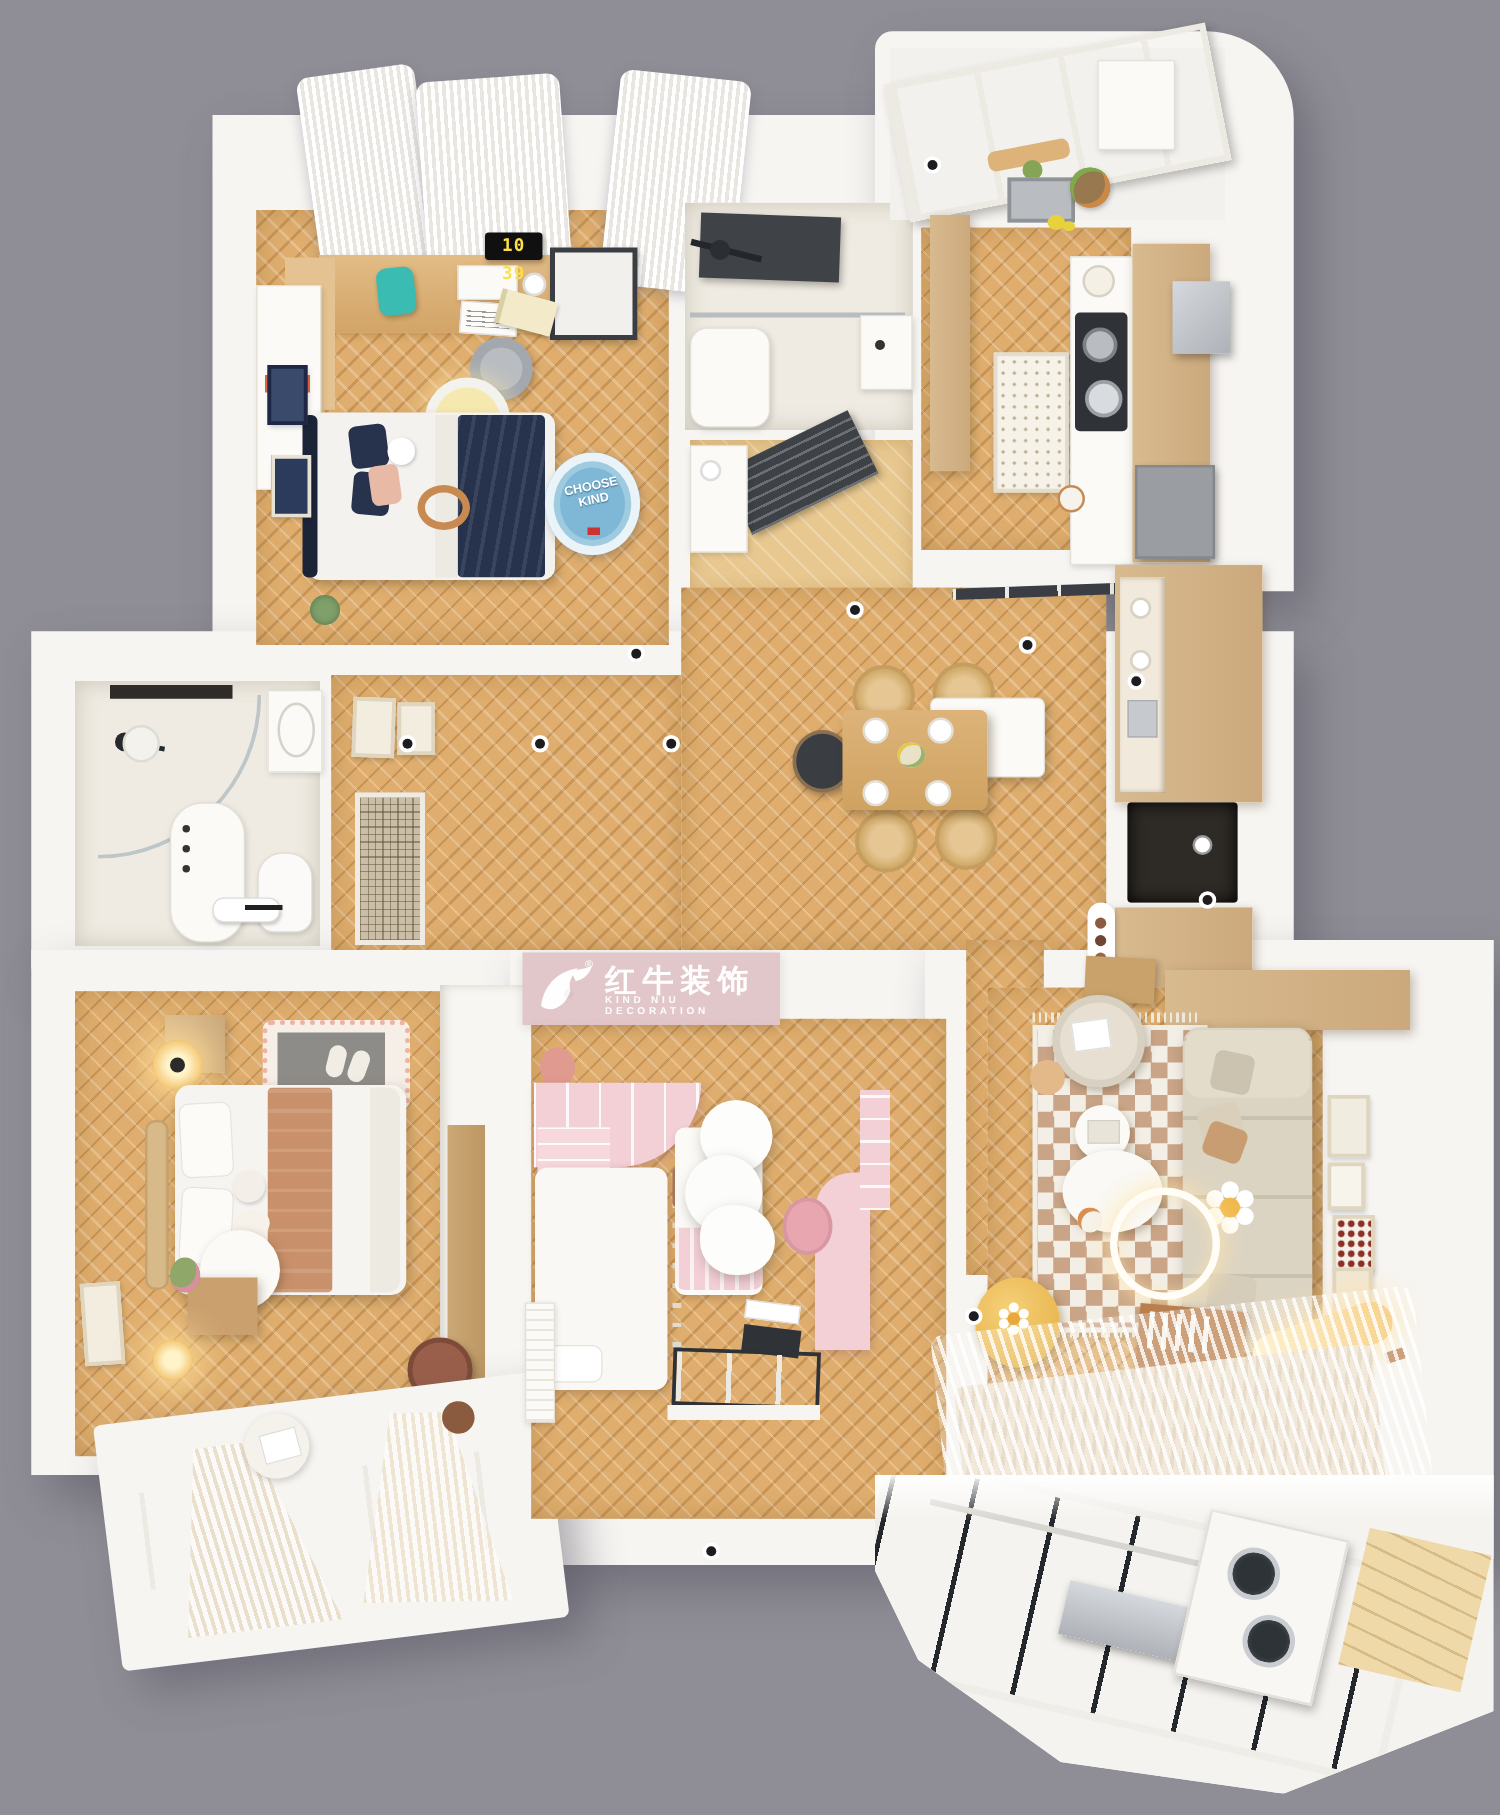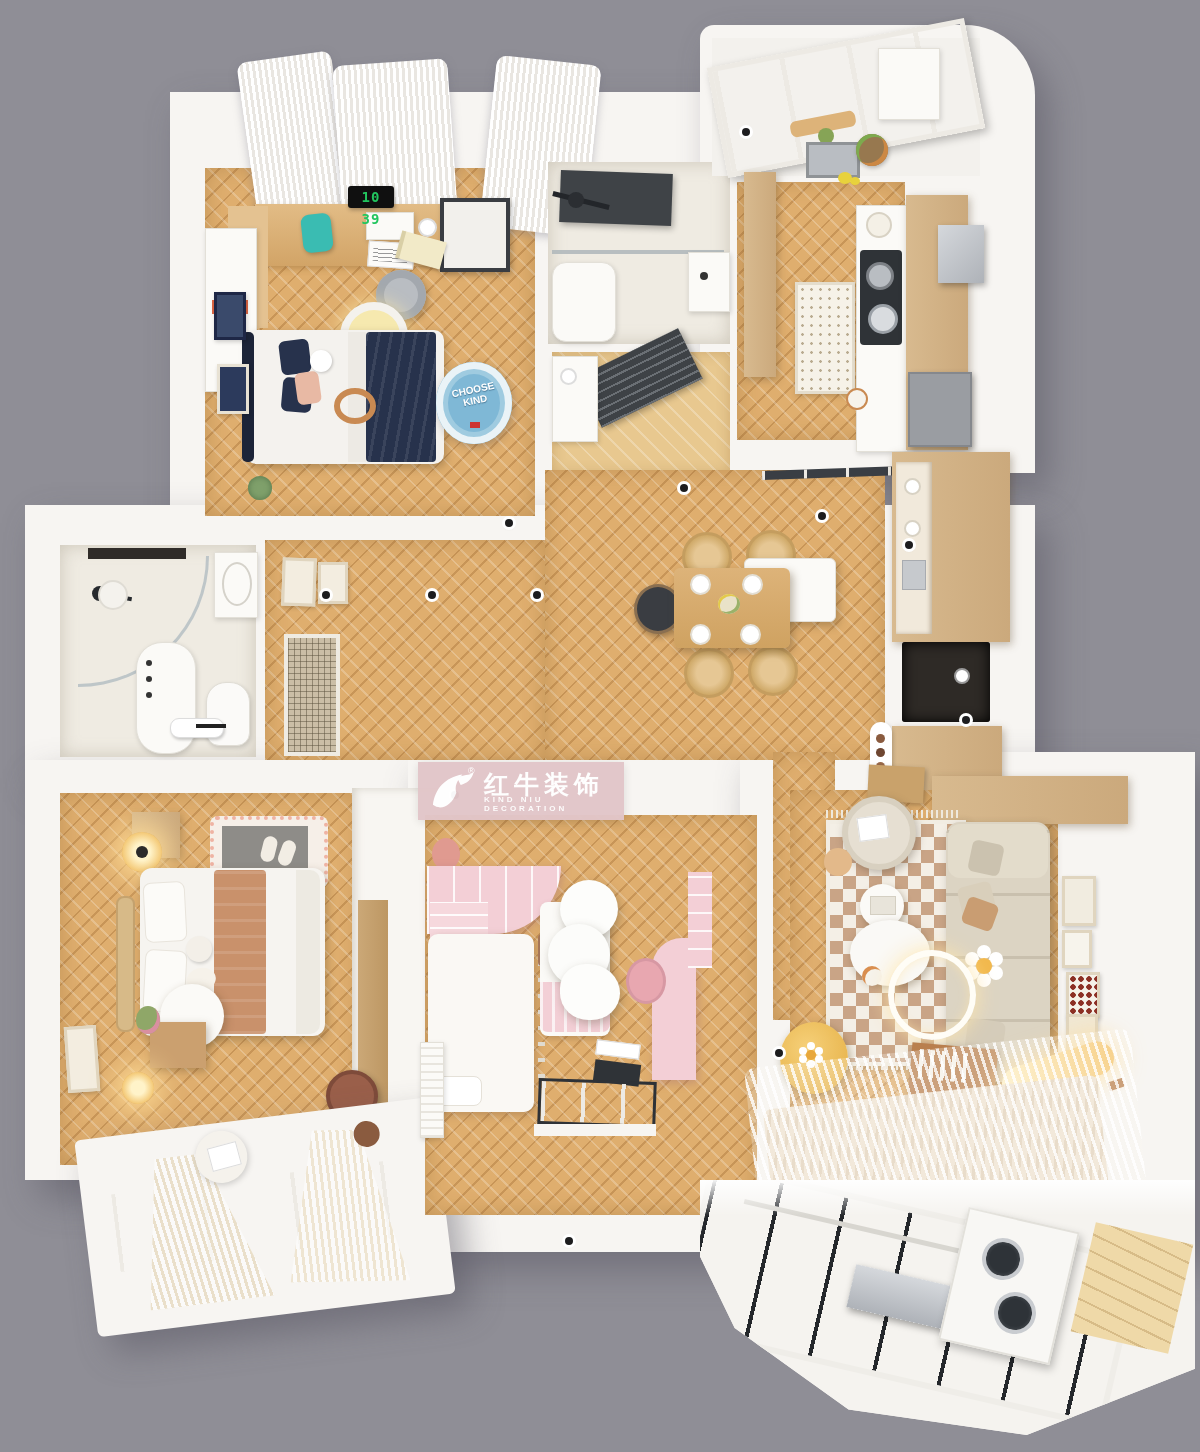--- a/index.html
+++ b/index.html
@@ -26,21 +26,21 @@
   .spot{position:absolute;width:8px;height:8px;border-radius:50%;background:#1d1d1f;box-shadow:0 0 0 3px #fff,0 1px 3px rgba(0,0,0,.35);}
   .curt{position:absolute;background:repeating-linear-gradient(90deg,#ffffff 0 3px,#e9e6e1 3px 6px);border-radius:10px;box-shadow:0 3px 10px rgba(110,110,125,.4);}
   .frame{position:absolute;background:#F3EDE0;border:3px solid #E0D5BF;box-shadow:1px 2px 4px rgba(0,0,0,.18);}
   .glassband{background:linear-gradient(100deg,#3E434A,#8C949C 55%,#575E66);}
   .woodcab{position:absolute;background:linear-gradient(90deg,var(--wood),#CBA97C);box-shadow:2px 3px 8px rgba(90,70,40,.35);}
   .whitebox{position:absolute;background:#FBFAF7;border:1px solid #E3E0D8;box-shadow:1px 2px 5px rgba(0,0,0,.15);}
   .banner{position:absolute;left:418px;top:762px;width:206px;height:58px;background:var(--pink-banner);opacity:.97;z-index:60;box-shadow:0 2px 10px rgba(0,0,0,.12);}
   .banner .brand{position:absolute;left:66px;top:6px;width:136px;font-size:25px;font-weight:bold;color:#fff;letter-spacing:5px;font-family:"DejaVu Sans",sans-serif;}
   .banner .sub{position:absolute;left:66px;bottom:7px;font-size:8px;letter-spacing:3px;color:rgba(255,255,255,.95);font-weight:bold;}
   .banner .reg{position:absolute;left:50px;top:4px;font-size:9px;color:#fff;}
-  .clock{position:absolute;left:348px;top:186px;width:46px;height:22px;background:#101010;border-radius:3px;color:#22c55e;
+  .clock{position:absolute;left:388px;top:186px;width:46px;height:22px;background:#101010;border-radius:3px;color:#fde047;
     font-family:"DejaVu Sans Mono",monospace;font-weight:bold;font-size:14px;line-height:22px;text-align:center;letter-spacing:1px;z-index:20;box-shadow:1px 2px 4px rgba(0,0,0,.3);}
   .rug-round{position:absolute;left:436px;top:362px;width:76px;height:82px;border-radius:50%;background:var(--rugblue);
     box-shadow:inset 0 0 0 7px #EAF3F7, inset 0 0 0 12px #9FCBE0, 2px 3px 8px rgba(60,60,70,.3);z-index:15;}
   .rug-round .txt{position:absolute;left:10px;top:22px;width:56px;text-align:center;color:#fff;font-weight:bold;font-size:10px;line-height:11px;transform:rotate(-12deg);text-shadow:0 1px 1px rgba(40,80,110,.6);}
   .rug-round .tag{position:absolute;left:34px;top:60px;width:10px;height:6px;background:#C33; }
   .scallop{position:absolute;left:210px;top:816px;width:110px;height:64px;background:#F6EFE8;border:4px dotted #EFB3A3;border-radius:8px;}
   .checker{position:absolute;left:826px;top:820px;width:132px;height:238px;
     background:repeating-conic-gradient(var(--checker) 0% 25%, var(--cream) 0% 50%) 0 0/26px 26px;
     border:4px solid #F2EDE3;box-shadow:2px 3px 8px rgba(80,70,55,.3);}
   .mesh{position:absolute;left:284px;top:634px;width:48px;height:114px;background:#CBBEA6;border:4px solid #EFEBE2;

